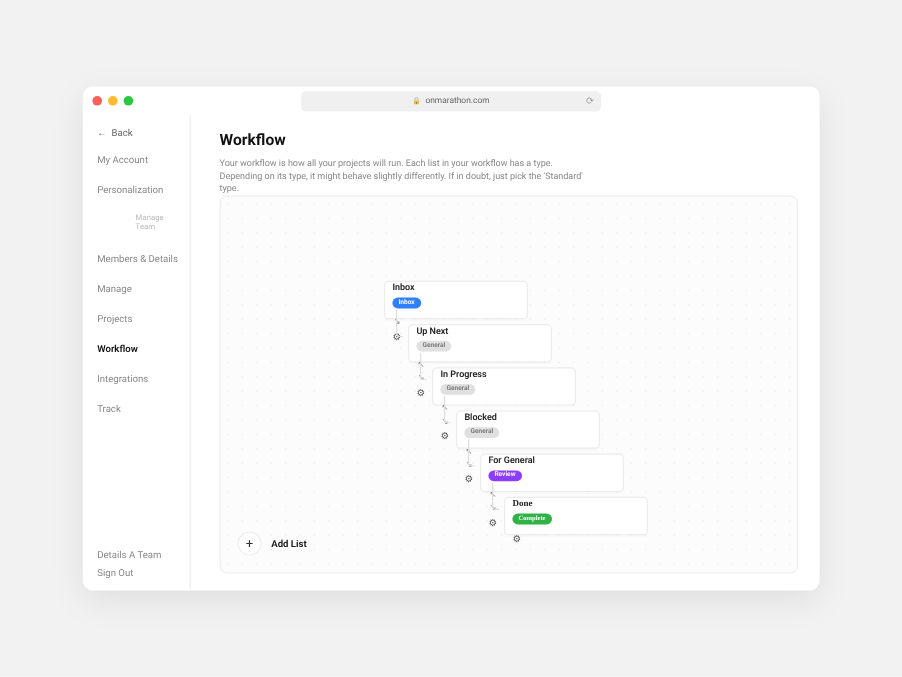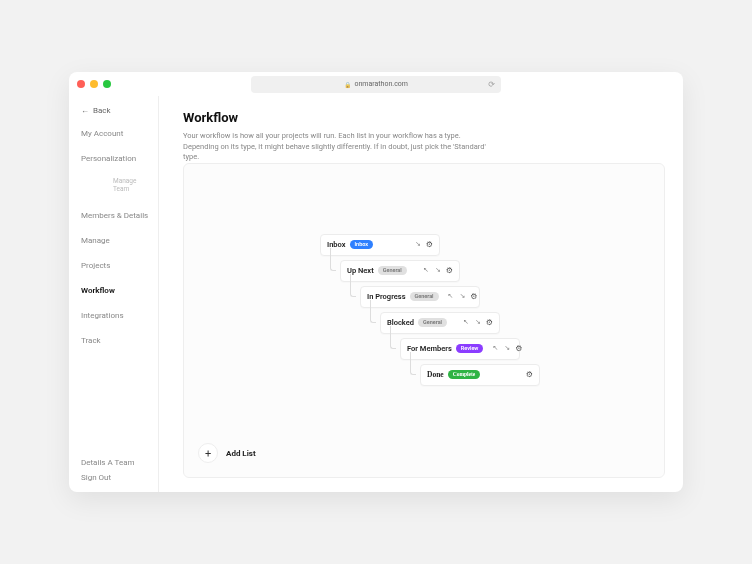--- a/index.html
+++ b/index.html
@@ -120,30 +120,31 @@
     left: 6px;
     top: -12px;
     width: 5px;
     height: 22px;
     border-left: 1px solid #ddd;
     border-bottom: 1px solid #ddd;
     border-bottom-left-radius: 3px;
   }
   .card {
     width: 120px;
-    height: 22px;
+    height: 32px;
     background: #fff;
     border: 1px solid #ececec;
     border-radius: 4px;
     display: flex;
-    align-items: center;
+    align-items: flex-start;
     padding: 0 6px;
     gap: 4px;
     box-shadow: 0 1px 1px rgba(0,0,0,0.02);
     margin-bottom: 4px;
+    flex-direction: column;
   }
   .card .label { font-size: 7.5px; font-weight: 600; color: #222; white-space: nowrap; }
   .tag {
     font-size: 5.5px;
     font-weight: 600;
     padding: 1px 5px;
     border-radius: 6px;
     color: #fff;
     line-height: 1.3;
   }
@@ -260,21 +261,21 @@
                 <span class="tag grey">General</span>
                 <span class="spacer"></span>
                 <span class="mini-icon">↖</span>
                 <span class="mini-icon">↘</span>
                 <span class="gear">⚙</span>
               </div>
             </div>
             <div class="row" style="margin-left: 80px;">
               <div class="connector"></div>
               <div class="card">
-                <span class="label">For Members</span>
+                <span class="label">For General</span>
                 <span class="tag purple">Review</span>
                 <span class="spacer"></span>
                 <span class="mini-icon">↖</span>
                 <span class="mini-icon">↘</span>
                 <span class="gear">⚙</span>
               </div>
             </div>
             <div class="row" style="margin-left: 100px; font-family: Liberation Serif, serif;">
               <div class="connector"></div>
               <div class="card">

